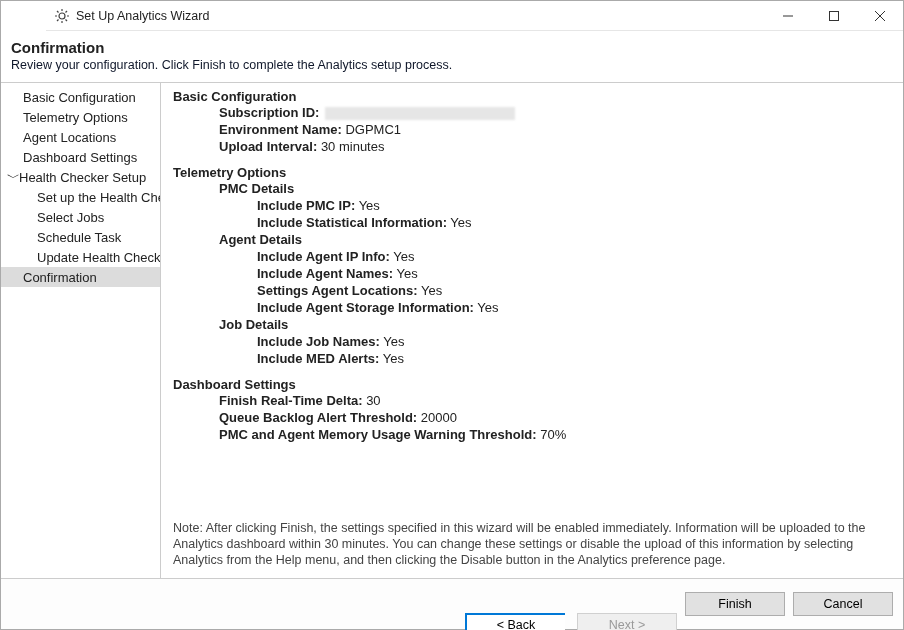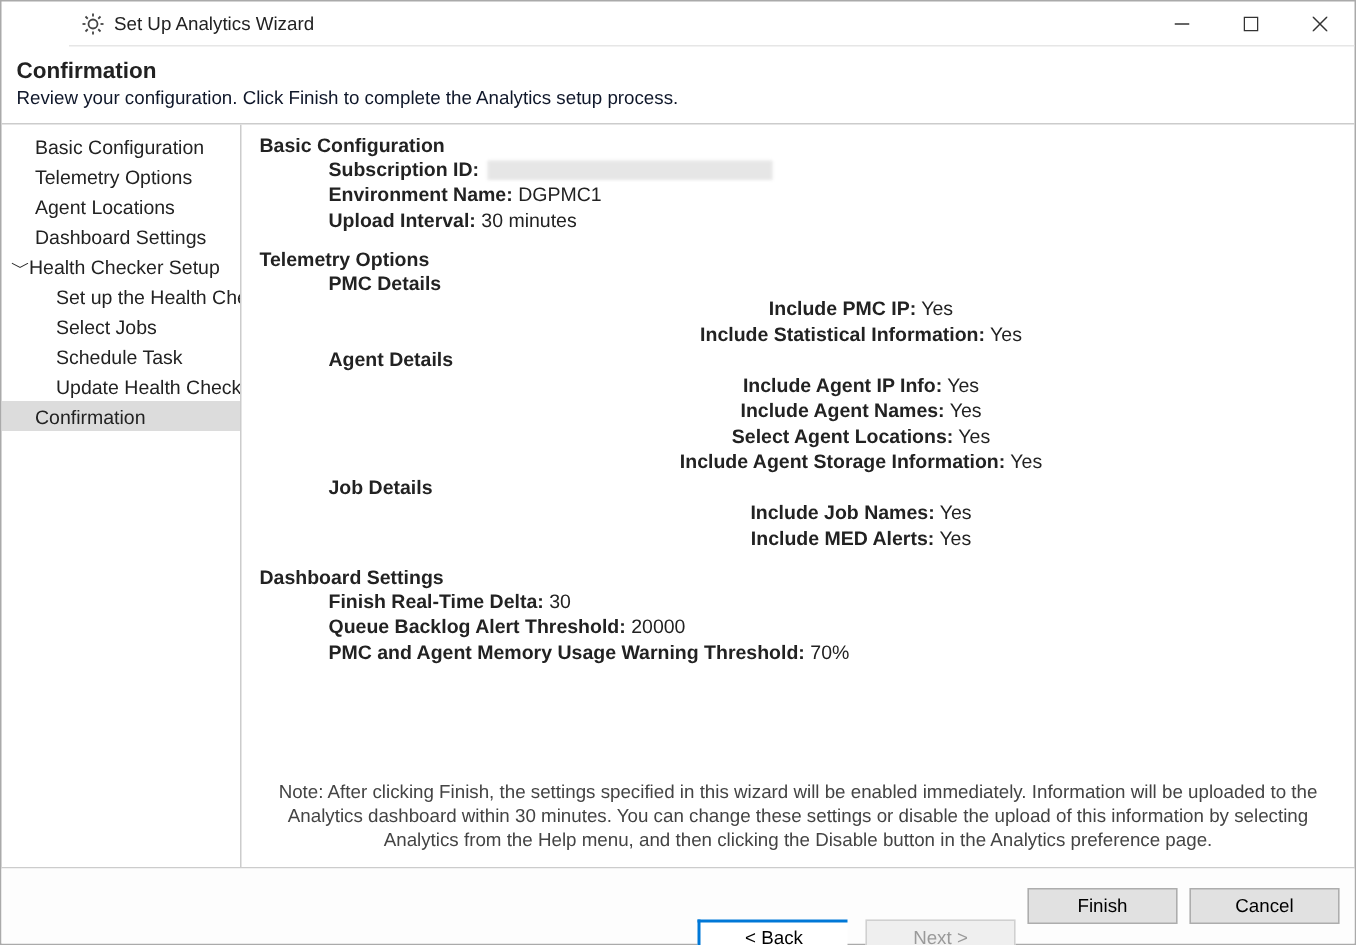--- a/index.html
+++ b/index.html
@@ -23,25 +23,25 @@
   .nav-item.child { padding-left:36px; }
   .nav-item.selected { background:#dcdcdc; }
   .nav::-webkit-scrollbar { height:17px; }
   .nav::-webkit-scrollbar-track { background:#f0f0f0; }
   .nav::-webkit-scrollbar-thumb { background:#c2c2c2; border:1px solid #f0f0f0; }
   .nav::-webkit-scrollbar-button { background:#f0f0f0; width:17px; }
   .content { flex:1; padding:6px 12px 6px 12px; overflow:auto; position:relative; display:flex; flex-direction:column; }
   .section { margin-bottom:10px; }
   .sec-title { font-weight:700; font-size:13px; }
   .row { padding-left:46px; font-size:13px; line-height:17px; }
-  .row2 { padding-left:84px; font-size:13px; line-height:17px;text-align:center; }
+  .row2 { padding-left:84px; font-size:13px; line-height:17px; }
   .subh { padding-left:46px; font-weight:700; font-size:13px; line-height:17px; }
   .lbl { font-weight:700; }
   .redact { display:inline-block; width:190px; height:13px; vertical-align:middle; background:#e6e6e6; filter:blur(1px); margin-left:2px; }
-  .note { font-size:12.5px; color:#444; margin-top:auto; padding-top:14px; padding-bottom:4px; line-height:16px;text-align:center; }
+  .note { font-size:12.5px; color:#444; margin-top:auto; padding-top:14px; padding-bottom:4px; line-height:16px; }
   .footer { height:50px; display:flex; align-items:center; justify-content:flex-end; padding:0 10px; gap:8px; background:#fdfdfd; }
   .footer .btn-group { display:flex; gap:12px;margin-top:42px; }
   .btn { width:100px; height:24px; border:1px solid #adadad; background:#e1e1e1; font-family:inherit; font-size:12.5px; padding:0; }
   .btn.primary { border:2px solid #0078d7; background:#fff; }
   .btn[disabled] { color:#9a9a9a; background:#efefef; border-color:#d0d0d0; }
   .btn-group .btn.left { border-right:none; }
   svg.gear { width:16px; height:16px; display:block; }
 </style>
 </head>
 <body>
@@ -116,21 +116,21 @@
       </div>
 
       <div class="section">
         <div class="sec-title">Telemetry Options</div>
         <div class="subh">PMC Details</div>
         <div class="row2"><span class="lbl">Include PMC IP:</span> <span>Yes</span></div>
         <div class="row2"><span class="lbl">Include Statistical Information:</span> <span>Yes</span></div>
         <div class="subh">Agent Details</div>
         <div class="row2"><span class="lbl">Include Agent IP Info:</span> <span>Yes</span></div>
         <div class="row2"><span class="lbl">Include Agent Names:</span> <span>Yes</span></div>
-        <div class="row2"><span class="lbl">Select Agent Locations:</span> <span>Yes</span></div>
+        <div class="row2"><span class="lbl">Settings Agent Locations:</span> <span>Yes</span></div>
         <div class="row2"><span class="lbl">Include Agent Storage Information:</span> <span>Yes</span></div>
         <div class="subh">Job Details</div>
         <div class="row2"><span class="lbl">Include Job Names:</span> <span>Yes</span></div>
         <div class="row2"><span class="lbl">Include MED Alerts:</span> <span>Yes</span></div>
       </div>
 
       <div class="section">
         <div class="sec-title">Dashboard Settings</div>
         <div class="row"><span class="lbl">Finish Real-Time Delta:</span> <span>30</span></div>
         <div class="row"><span class="lbl">Queue Backlog Alert Threshold:</span> <span>20000</span></div>

